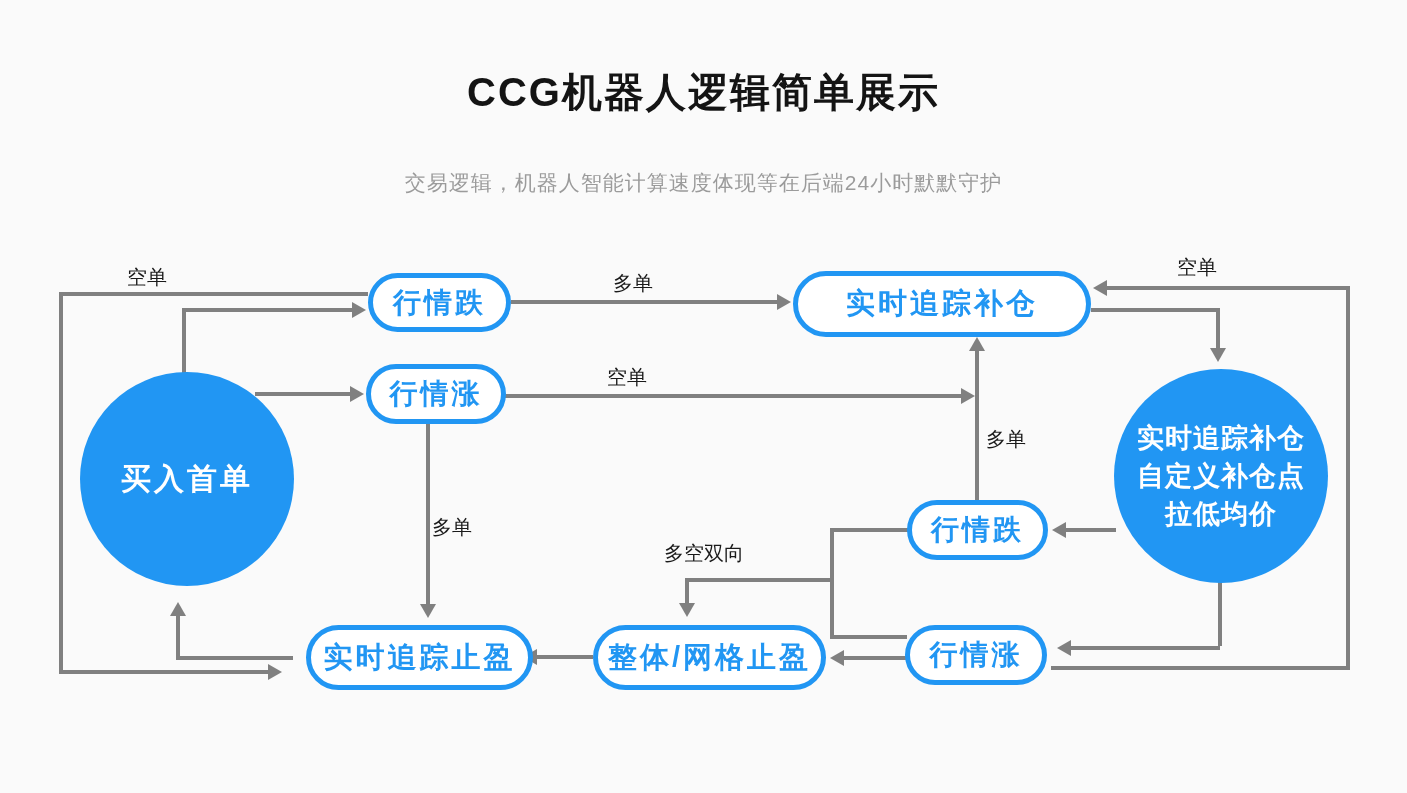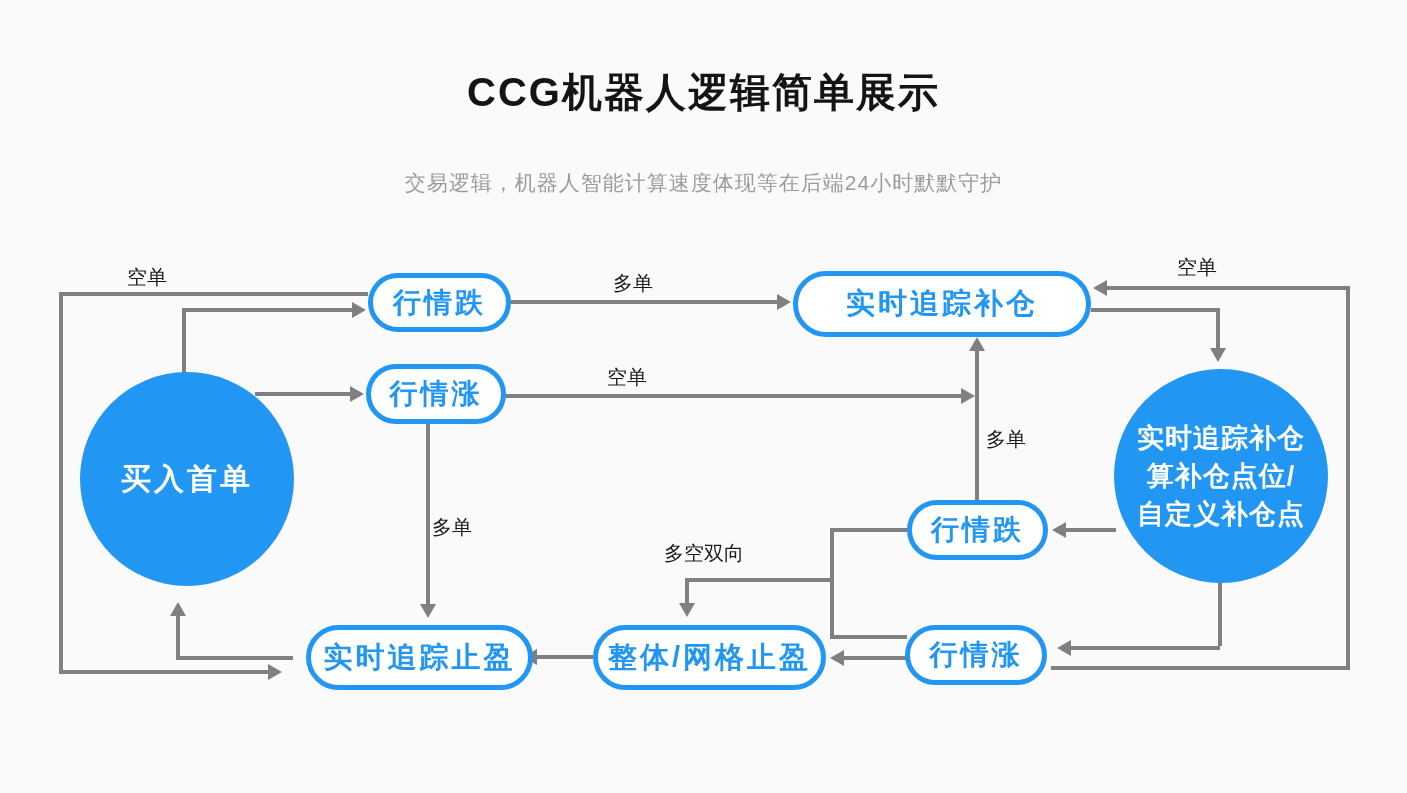--- a/index.html
+++ b/index.html
@@ -123,22 +123,22 @@
 
   <div class="node pill" style="left:368px; top:273px; width:143px; height:59px;">行情跌</div>
 
   <div class="node pill" style="left:366px; top:364px; width:140px; height:60px;">行情涨</div>
 
   <div class="node pill lg" style="left:793px; top:271px; width:298px; height:66px;">实时追踪补仓</div>
 
   <div class="node circle multi" style="left:1114px; top:369px; width:214px; height:214px;">
     <div class="lines">
       <div>实时追踪补仓</div>
-      <div>算补仓点位/</div>
       <div>自定义补仓点</div>
+      <div>拉低均价</div>
     </div>
   </div>
 
   <div class="node pill" style="left:907px; top:500px; width:141px; height:60px;">行情跌</div>
 
   <div class="node pill" style="left:905px; top:625px; width:142px; height:60px;">行情涨</div>
 
   <div class="node pill lg" style="left:593px; top:625px; width:233px; height:65px;">整体/网格止盈</div>
 
   <div class="node pill lg" style="left:306px; top:625px; width:227px; height:65px;">实时追踪止盈</div>

